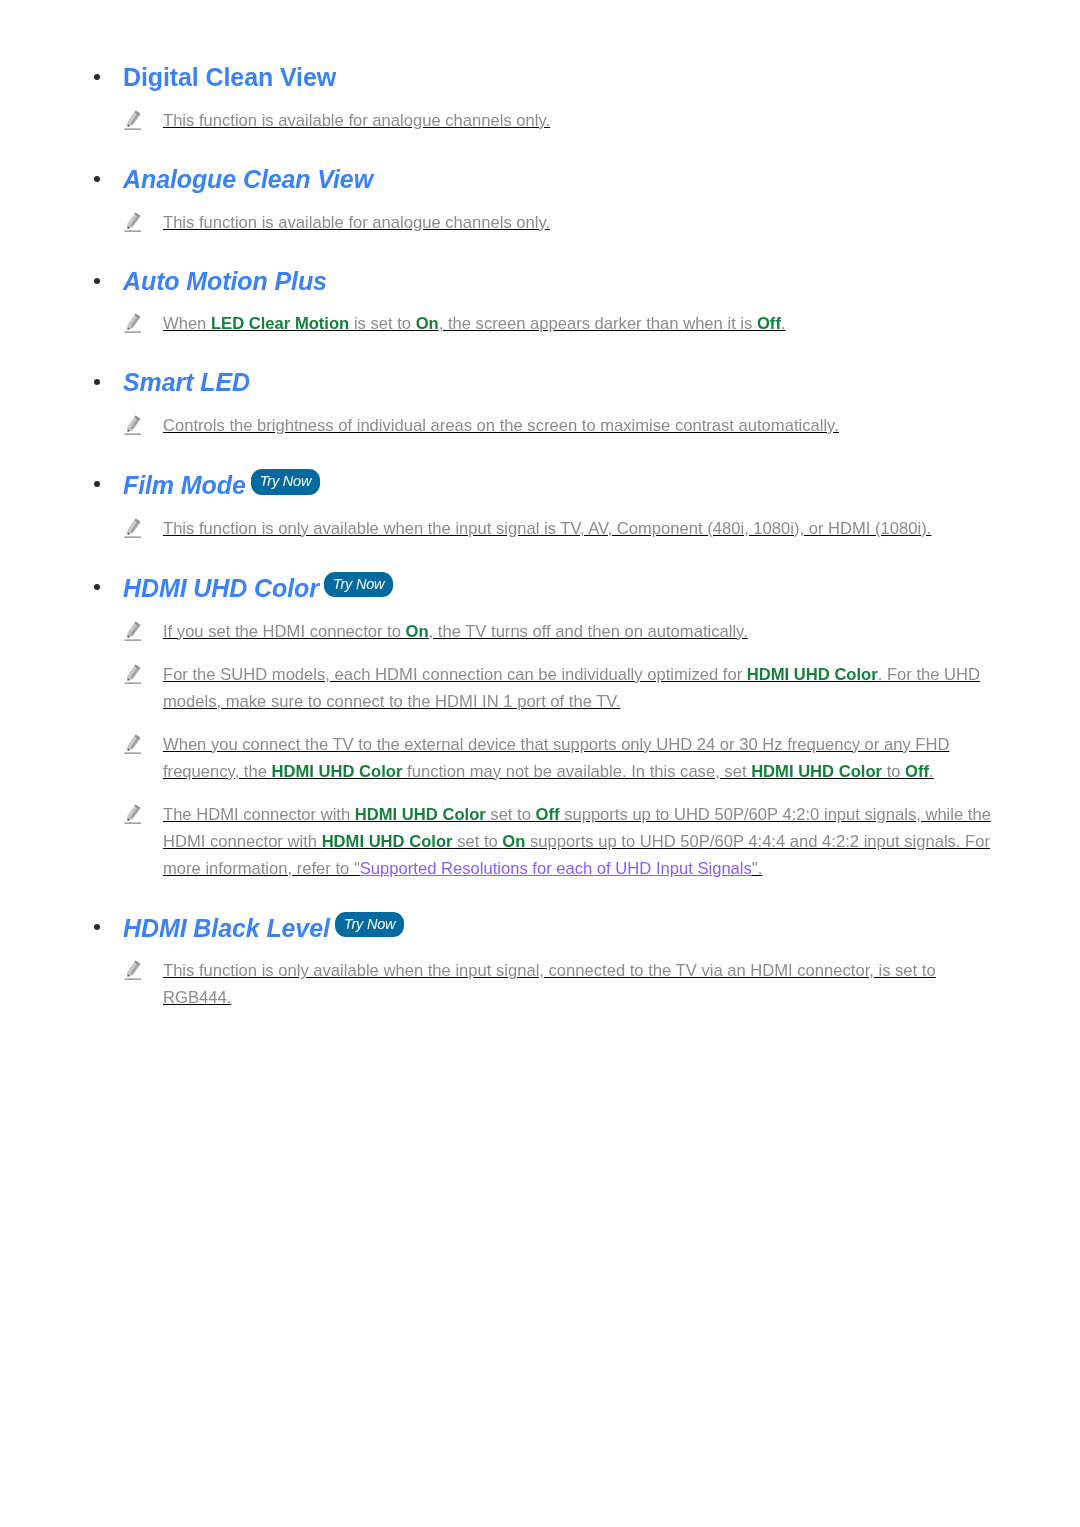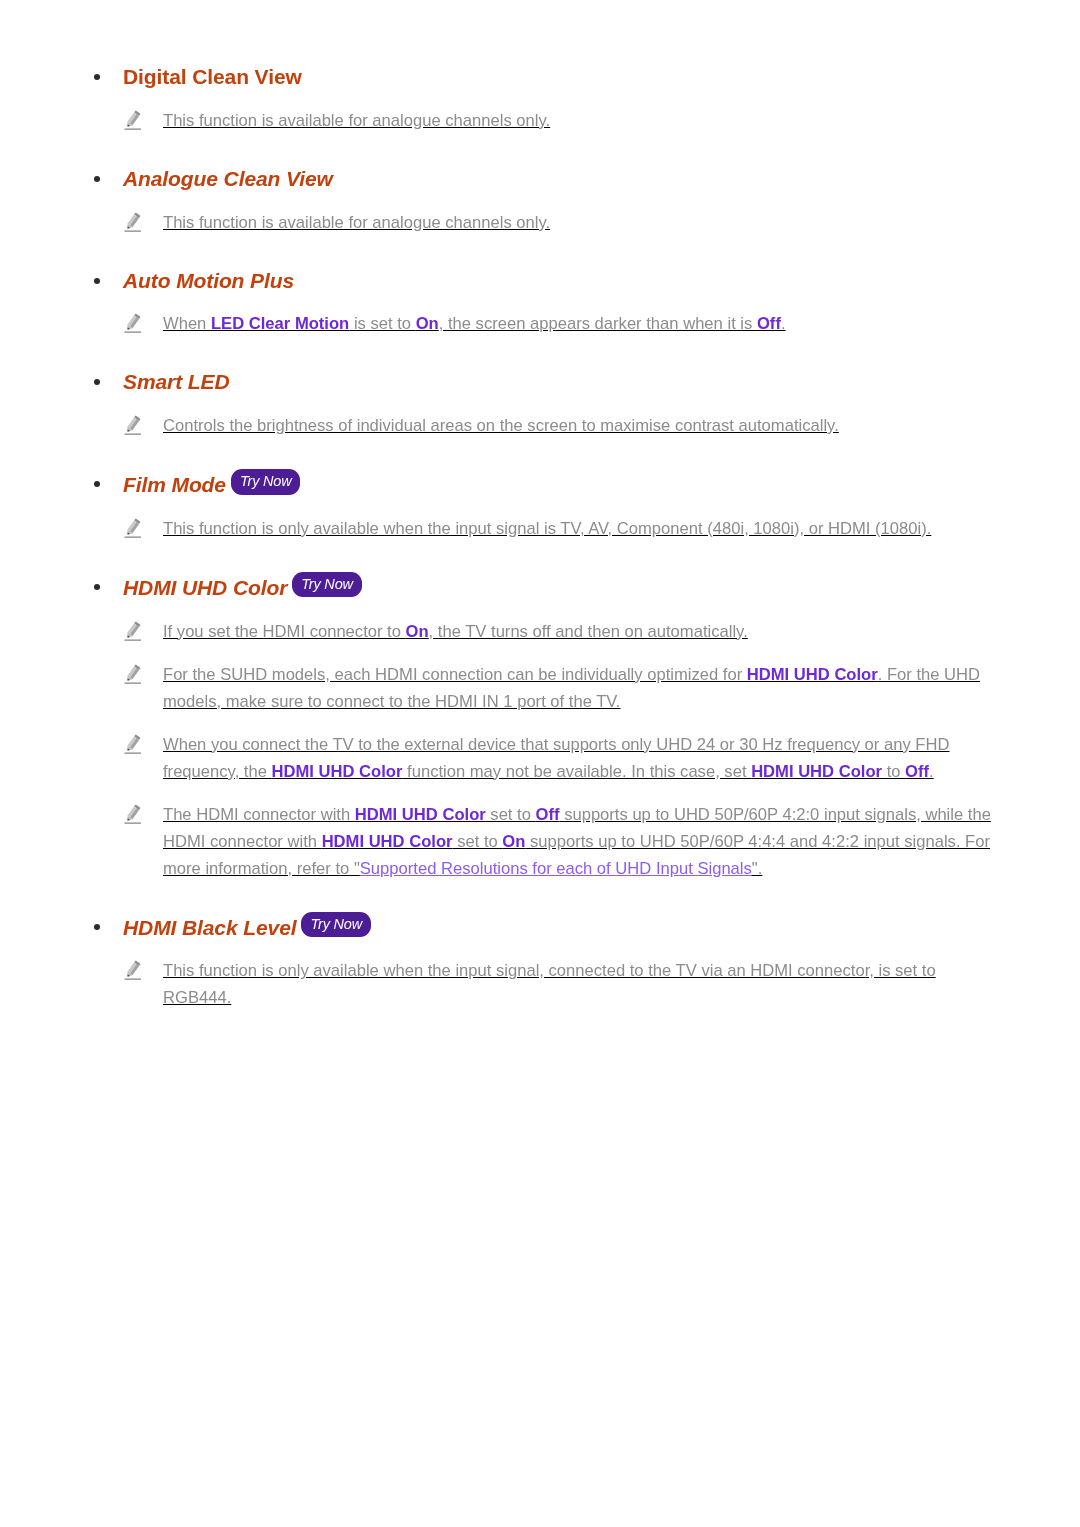--- a/index.html
+++ b/index.html
@@ -45,31 +45,31 @@
     position: absolute;
     left: 9px;
     top: 12px;
     width: 6px;
     height: 6px;
     border-radius: 50%;
     background: #2b2b2b;
   }
 
   .heading-text {
-    color: #c2410c;
-    font-size: 21px;
+    color: #3b82f6;
+    font-size: 25px;
     font-weight: bold;
     letter-spacing: -0.1px;
     vertical-align: middle;
   }
 
   
   .try-now {
     display: inline-block;
-    background: #4c1d95;
+    background: #0369a1;
     color: #ffffff;
     font-size: 14.5px;
     font-weight: normal;
     line-height: 1;
     padding: 5px 9px 6px 9px;
     border-radius: 11px;
     vertical-align: 3px;
     margin-left: 5px;
     letter-spacing: -0.2px;
   }
@@ -88,21 +88,21 @@
     width: 22px;
     height: 22px;
   }
   .note-text {
     color: #8c8c8c;
     font-size: 16.6px;
     line-height: 27px;
     display: block;
   }
   .note-text b {
-    color: #6d28d9;
+    color: #15803d;
     font-weight: bold;
   }
   .note-text .lnk {
     color: #8b5cf6;
     text-decoration: underline;
   }
 </style>
 </head>
 <body>
 

